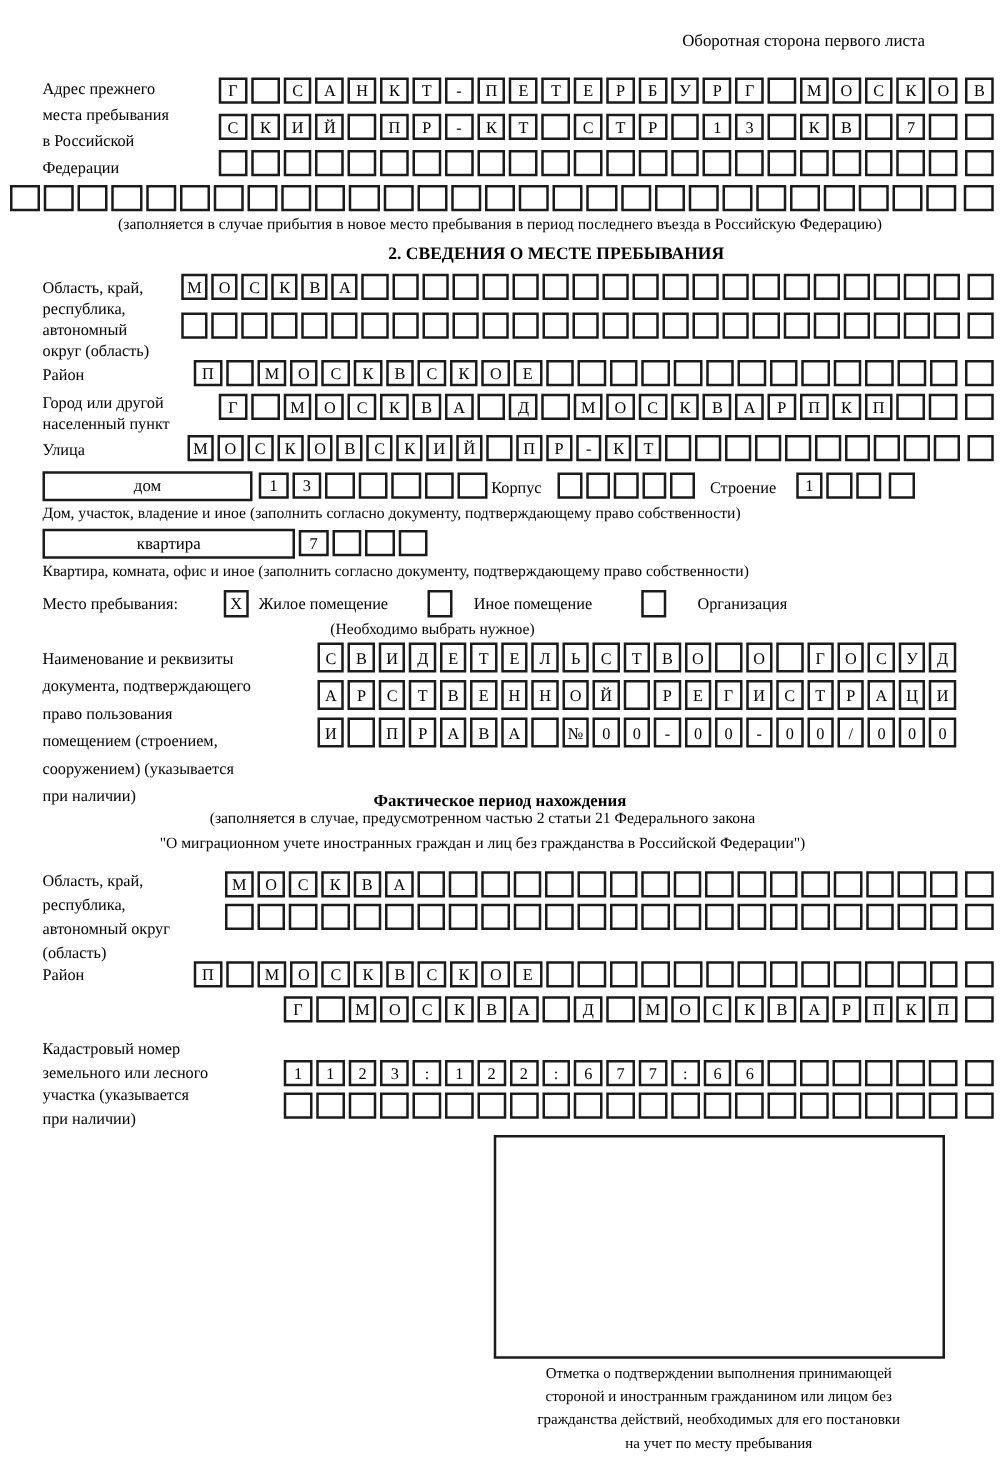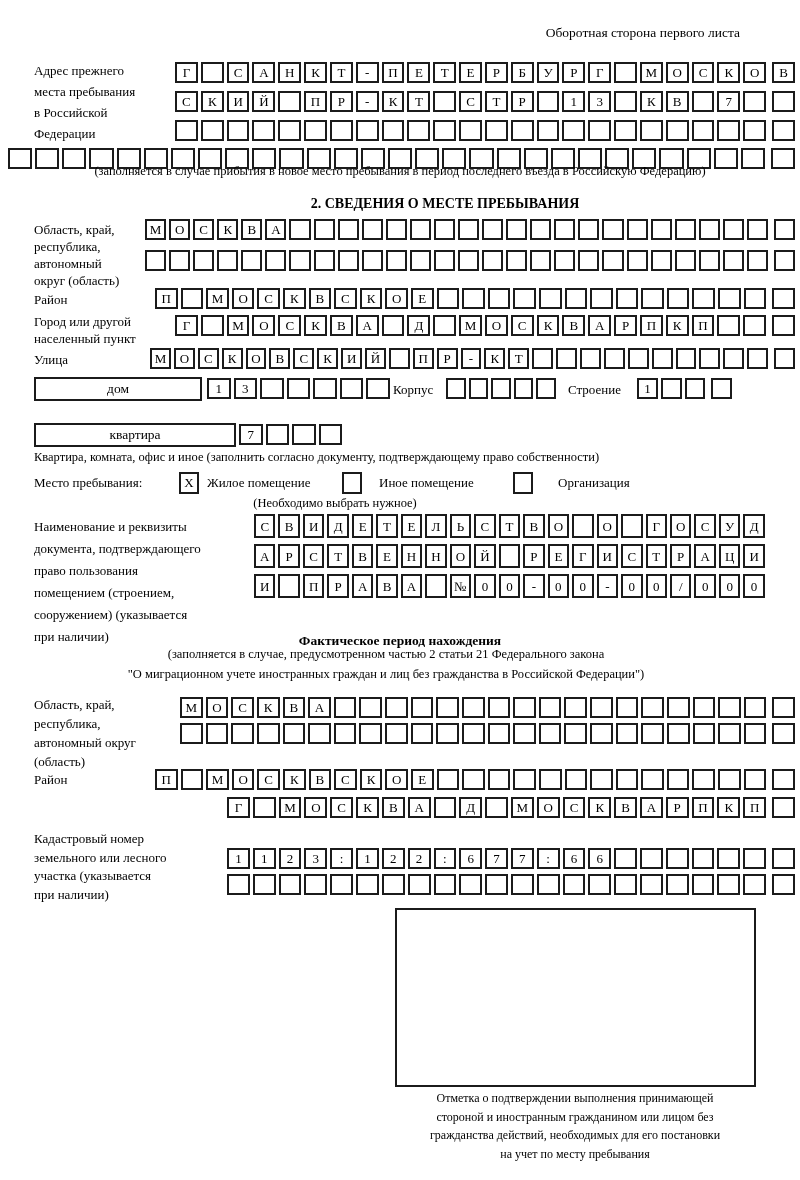--- a/index.html
+++ b/index.html
@@ -133,21 +133,21 @@
       <span class="cbox"></span>
       <span class="cbox"></span>
       <span class="cbox"></span>
       <span class="cbox"></span>
       <span class="cbox"></span>
       <span class="cbox"></span>
       <span class="cbox"></span>
       <span class="cbox"></span>
       <span class="cbox"></span>
     </div>
-  <div class="note ctr" style="left:0;top:164px;width:800px;">(заполняется в случае прибытия в новое место пребывания в период последнего въезда в Российскую Федерацию)</div>
+  <div class="note ctr" style="left:0;top:172px;width:800px;">(заполняется в случае прибытия в новое место пребывания в период последнего въезда в Российскую Федерацию)</div>
 
   <div class="lbl ctr bold" style="left:0;top:195px;width:800px;font-size:14px;padding-left:45px;">2. СВЕДЕНИЯ О МЕСТЕ ПРЕБЫВАНИЯ</div>
 
   <div class="lbl" style="left:34px;top:221px;">Область, край,
 республика,
 автономный
 округ (область)</div>
   <div class="boxrow ge" style="left:145px;top:219px;width:650px;">
       <span class="cbox">М</span>
       <span class="cbox">О</span>
@@ -314,38 +314,39 @@
       <span class="cbox"></span>
       <span class="cbox"></span>
     </div>
   <div class="lbl" style="left:568px;top:381px;">Строение</div>
   <div class="boxrow ge" style="left:637px;top:378px;width:95px;">
       <span class="cbox">1</span>
       <span class="cbox"></span>
       <span class="cbox"></span>
       <span class="cbox"></span>
     </div>
+  <div class="note" style="left:34px;top:403px;">Дом, участок, владение и иное (заполнить согласно документу, подтверждающему право собственности)</div>
 
   <div class="labelbox" style="left:34px;top:423px;width:202px;height:24px;">квартира</div>
   <div class="boxrow" style="left:239px;top:424px;width:103px;">
       <span class="cbox">7</span>
       <span class="cbox"></span>
       <span class="cbox"></span>
       <span class="cbox"></span>
     </div>
   <div class="note" style="left:34px;top:450px;">Квартира, комната, офис и иное (заполнить согласно документу, подтверждающему право собственности)</div>
 
   <div class="lbl" style="left:34px;top:474px;">Место пребывания:</div>
   <div class="chk" style="left:179px;top:472px;">X</div>
   <div class="lbl" style="left:207px;top:474px;">Жилое помещение</div>
   <div class="chk" style="left:342px;top:472px;"></div>
   <div class="lbl" style="left:379px;top:474px;">Иное помещение</div>
   <div class="chk" style="left:513px;top:472px;"></div>
   <div class="lbl" style="left:558px;top:474px;">Организация</div>
-  <div class="note ctr" style="left:100px;top:496px;width:470px;">(Необходимо выбрать нужное)</div>
+  <div class="note ctr" style="left:111px;top:496px;width:470px;">(Необходимо выбрать нужное)</div>
 
   <div class="lbl" style="left:34px;top:516px;line-height:22px;">Наименование и реквизиты
 документа, подтверждающего
 право пользования
 помещением (строением,
 сооружением) (указывается
 при наличии)</div>
   <div class="boxrow h24" style="left:254px;top:514px;width:511px;">
       <span class="cbox">С</span>
       <span class="cbox">В</span>

